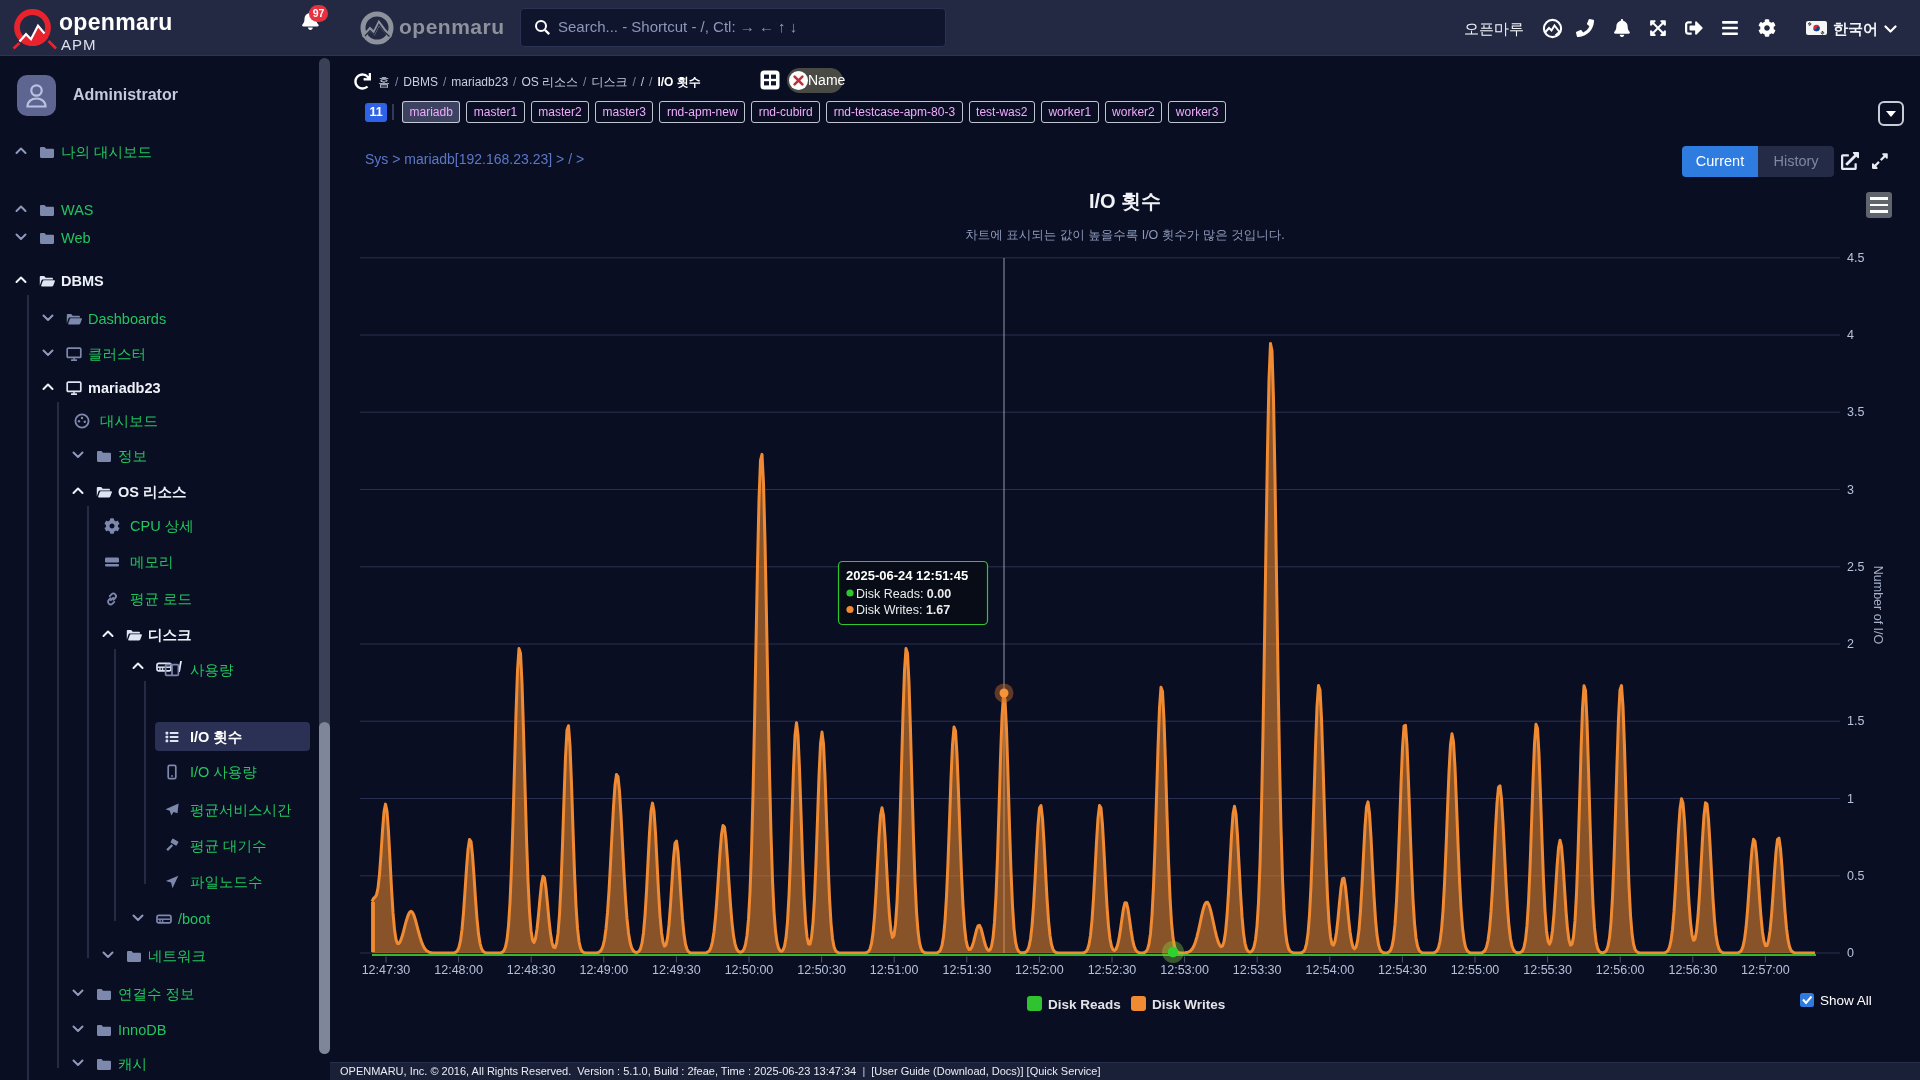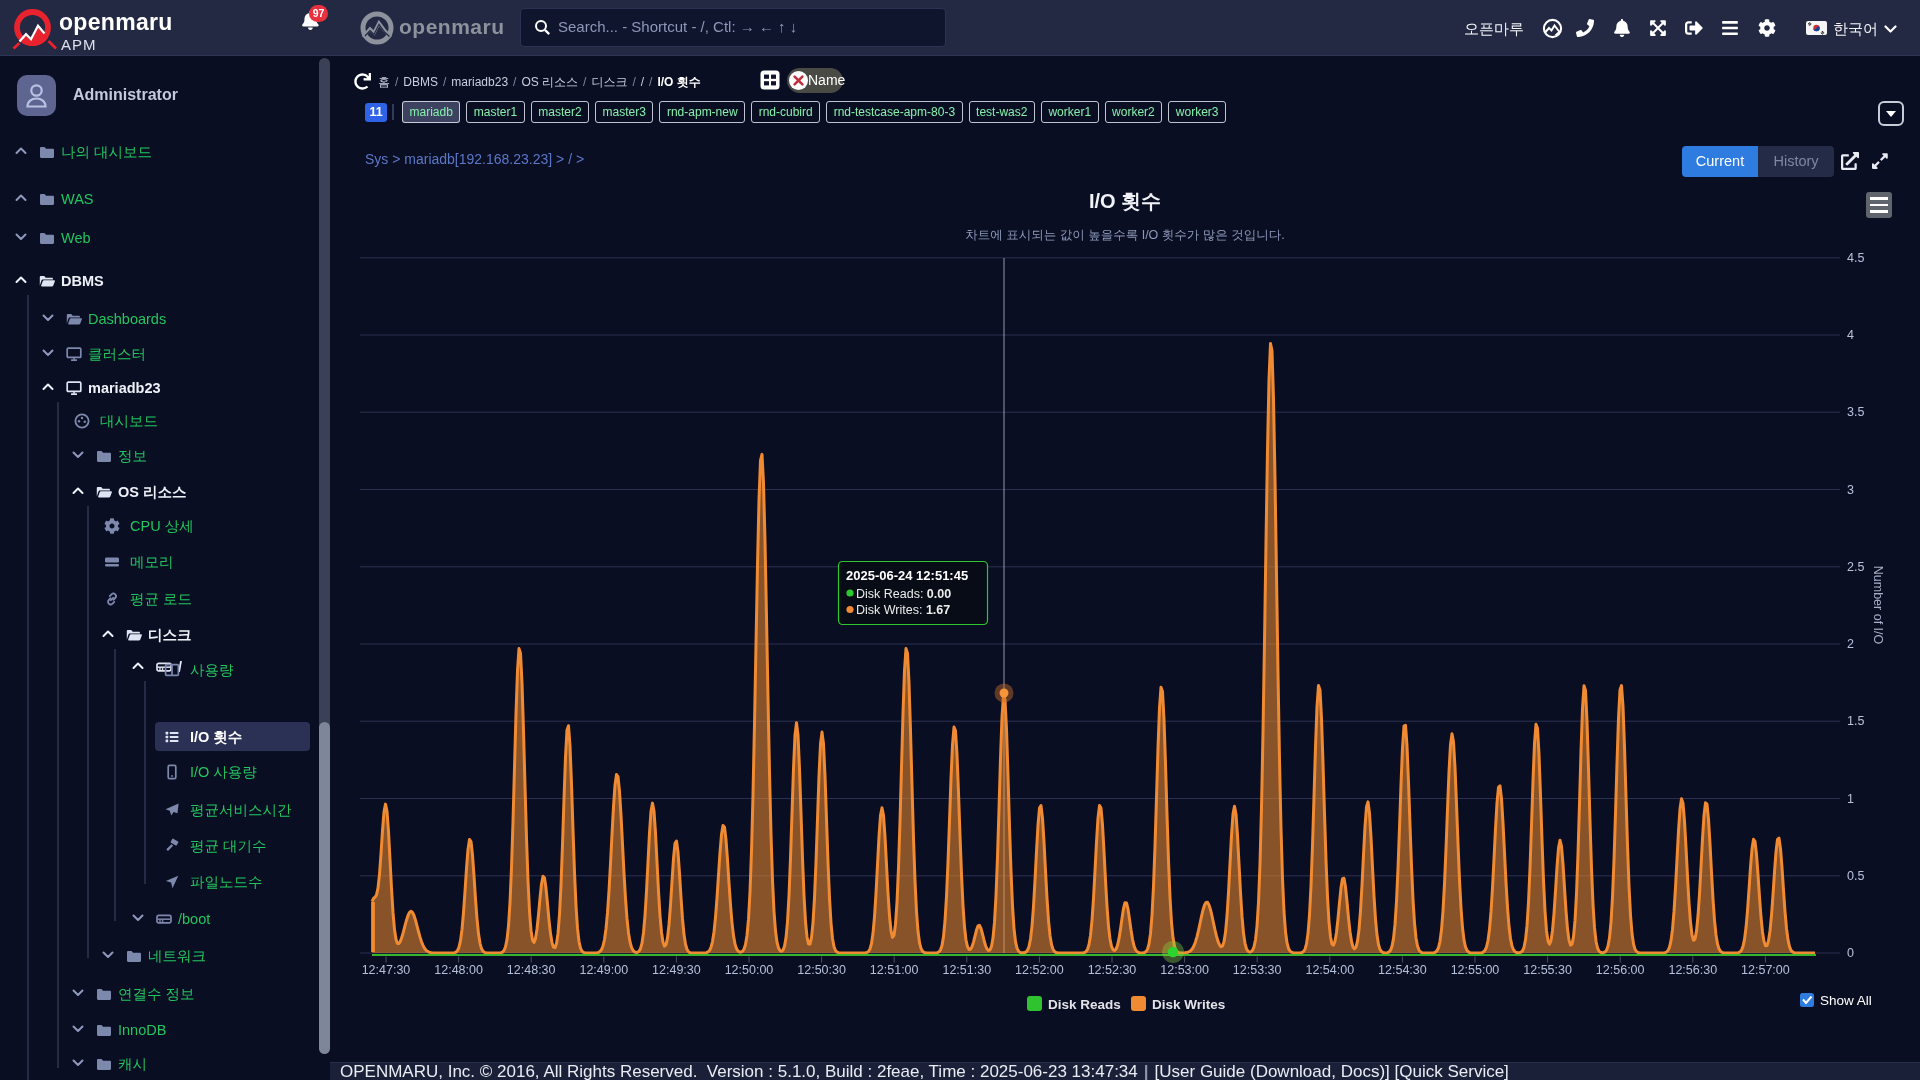--- a/index.html
+++ b/index.html
@@ -27,21 +27,21 @@
 #sscroll{position:absolute;left:319px;top:2px;width:11px;height:672px;border-radius:6px;
  background:#3a4156}
 #sscroll2{position:absolute;left:319px;top:666px;width:11px;height:332px;border-radius:6px;
  background:#7e8699}
 
 .crumb{position:absolute;top:71px;left:378px;font-size:12px;color:#c9cfdd;white-space:nowrap;line-height:22px}
 .crumb .sep{color:#7f88a3;margin:0 5px}
 .crumb b{color:#fff}
 #tags{position:absolute;left:402px;top:101px;display:flex;gap:6px}
 .chip{height:22px;line-height:20px;padding:0 6.5px;border:1px solid rgba(223,228,238,.85);
- border-radius:3px;font-size:12px;color:#86efac;white-space:nowrap}
+ border-radius:3px;font-size:12px;color:#f0abfc;white-space:nowrap}
 .chip.on{background:#3c4260}
 #badge11{position:absolute;left:365px;top:103px;width:22px;height:19px;background:#2e63e7;
  border-radius:3px;color:#fff;font-size:12.5px;font-weight:bold;text-align:center;line-height:19px}
 #tagsep{position:absolute;left:392px;top:104px;width:2px;height:16px;background:#333b5c}
 #ddbox{position:absolute;left:1878px;top:101px;width:26px;height:25px;border:2px solid #c8ccd6;
  border-radius:6px}
 #ddbox:after{content:"";position:absolute;left:6px;top:8px;border-left:5px solid transparent;
  border-right:5px solid transparent;border-top:6px solid #fff}
 #sysline{position:absolute;left:365px;top:151px;font-size:14px;color:#5b78c7}
 #btn-cur{position:absolute;left:1682px;top:146px;width:76px;height:31px;background:#2e7ce0;
@@ -52,21 +52,21 @@
  font-size:20px;font-weight:bold}
 #csub{position:absolute;left:330px;width:1590px;top:227px;text-align:center;color:#8e9aba;font-size:12.5px}
 #burger{position:absolute;left:1866px;top:192px;width:26px;height:26px;background:#60646d;border-radius:3px}
 #burger i{position:absolute;left:4px;width:18px;height:2.5px;background:#fff}
 
 #npill{position:absolute;left:787px;top:68px;width:56px;height:25px;background:#4a4a44;border-radius:13px}
 #npill .circ{position:absolute;left:1.5px;top:3px;width:19px;height:19px;background:#fff;border-radius:50%}
 #npill .nm{position:absolute;left:21px;top:4px;color:#fff;font-size:14px}
 
 #foot{position:absolute;left:330px;top:1062px;width:1590px;height:18px;background:#1a2037;
- border-top:1px solid #272e4c;color:#e9ecf3;font-size:17px;line-height:17px;white-space:nowrap}
+ border-top:1px solid #272e4c;color:#e9ecf3;font-size:11px;line-height:17px;white-space:nowrap}
 #foot .sp{color:#8b93ad;font-weight:bold;margin:0 6px}
 </style></head><body>
 <svg class="abs" style="left:0;top:0" width="1920" height="1080" viewBox="0 0 1920 1080">
     <line x1="360" y1="953.0" x2="1840" y2="953.0" stroke="#2a3150" stroke-width="1"></line>
     <line x1="360" y1="875.8" x2="1840" y2="875.8" stroke="#2a3150" stroke-width="1"></line>
     <line x1="360" y1="798.5" x2="1840" y2="798.5" stroke="#2a3150" stroke-width="1"></line>
     <line x1="360" y1="721.2" x2="1840" y2="721.2" stroke="#2a3150" stroke-width="1"></line>
     <line x1="360" y1="644.0" x2="1840" y2="644.0" stroke="#2a3150" stroke-width="1"></line>
     <line x1="360" y1="566.8" x2="1840" y2="566.8" stroke="#2a3150" stroke-width="1"></line>
     <line x1="360" y1="489.5" x2="1840" y2="489.5" stroke="#2a3150" stroke-width="1"></line>
@@ -222,21 +222,21 @@
       </svg></span>
     <svg class="abs" style="left:1806px;top:21px" width="21" height="14" viewBox="0 0 21 14">
       <rect width="21" height="14" rx="2" fill="#f5f5f5"></rect>
       <circle cx="10.5" cy="7" r="3.2" fill="#cd2e3a"></circle>
       <path d="M7.3 7a3.2 3.2 0 0 0 6.4 0 1.6 1.6 0 0 0-3.2 0 1.6 1.6 0 0 1-3.2 0z" fill="#0047a0"></path>
       <g stroke="#1a1a1a" stroke-width="0.9">
         <path d="M3.2 4.6l2.2-1.6M2.6 3.8l2.2-1.6M2 3l2.2-1.6"></path>
         <path d="M15.4 11l2.2 1.6M16 10.2l2.2 1.6M14.8 11.8l2.2 1.6"></path>
       </g>
     </svg>
-    <div class="nav-kr" style="left:1833px;font-weight:normal">한국어</div>
+    <div class="nav-kr" style="left:1833px;font-weight:bold">한국어</div>
     <svg class="abs" style="left:1884px;top:25px" width="13" height="9" viewBox="0 0 13 9">
       <polyline points="1.5,1.5 6.5,6.5 11.5,1.5" fill="none" stroke="#fff" stroke-width="2.2" stroke-linecap="round" stroke-linejoin="round"></polyline>
     </svg>
   </div>
 <div id="side">
     <div id="avatar"><svg width="39" height="41" viewBox="0 0 39 41">
         <circle cx="19.5" cy="15.5" r="5.2" fill="none" stroke="#b9c2e2" stroke-width="2.2"></circle>
         <path d="M10.5 31.5c0-5 4-8 9-8s9 3 9 8z" fill="none" stroke="#b9c2e2" stroke-width="2.2"></path>
       </svg></div>
     <div id="adminname">Administrator</div>
@@ -248,21 +248,21 @@
     <div class="selbox" style="top:666px"></div>
     <div class="trow" style="left:0;top:84px;width:330px">
       <span style="position:absolute;left:15px;top:6px;line-height:0"><svg width="12" height="9" viewBox="0 0 12 9" style="vertical-align:1px">
           <polyline points="1.5,7 6,2.5 10.5,7" fill="none" stroke="#8e99bb" stroke-width="2" stroke-linecap="round" stroke-linejoin="round"></polyline>
         </svg></span>
       <span style="position:absolute;left:39px;top:4px;line-height:0"><svg width="16" height="16" viewBox="0 0 16 16" style="vertical-align:-3px">
           <path d="M1 4.2c0-.7.5-1.2 1.2-1.2h3.3l1.5 1.7h6.8c.7 0 1.2.5 1.2 1.2v6.9c0 .7-.5 1.2-1.2 1.2H2.2c-.7 0-1.2-.5-1.2-1.2z" fill="#7d88ad"></path>
         </svg></span>
       <span class="tnorm" style="position:absolute;left:61px">나의 대시보드</span>
     </div>
-    <div class="trow" style="left:0;top:131px;width:330px">
+    <div class="trow" style="left:0;top:142px;width:330px">
       <span style="position:absolute;left:15px;top:6px;line-height:0"><svg width="12" height="9" viewBox="0 0 12 9" style="vertical-align:1px">
           <polyline points="1.5,7 6,2.5 10.5,7" fill="none" stroke="#8e99bb" stroke-width="2" stroke-linecap="round" stroke-linejoin="round"></polyline>
         </svg></span>
       <span style="position:absolute;left:39px;top:4px;line-height:0"><svg width="16" height="16" viewBox="0 0 16 16" style="vertical-align:-3px">
           <path d="M1 4.2c0-.7.5-1.2 1.2-1.2h3.3l1.5 1.7h6.8c.7 0 1.2.5 1.2 1.2v6.9c0 .7-.5 1.2-1.2 1.2H2.2c-.7 0-1.2-.5-1.2-1.2z" fill="#7d88ad"></path>
         </svg></span>
       <span class="tnorm" style="position:absolute;left:61px">WAS</span>
     </div>
     <div class="trow" style="left:0;top:170px;width:330px">
       <span style="position:absolute;left:15px;top:6px;line-height:0"><svg width="12" height="9" viewBox="0 0 12 9" style="vertical-align:1px">

